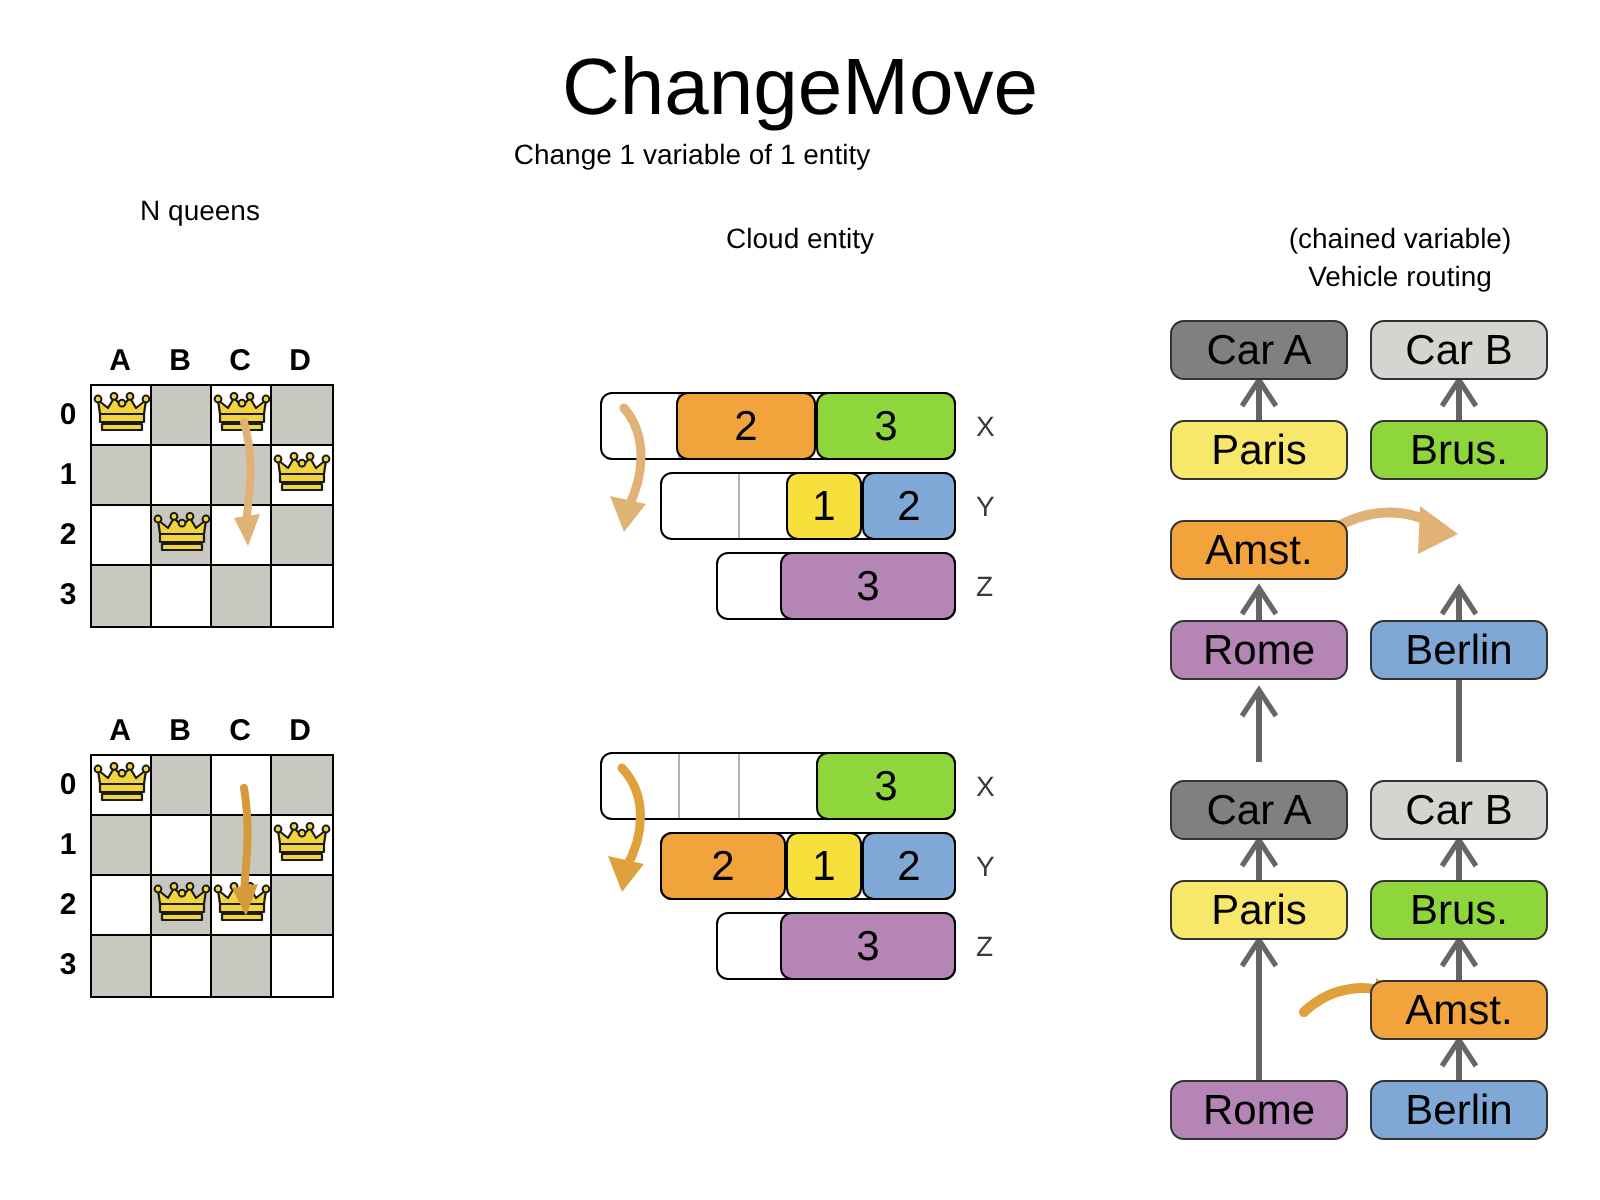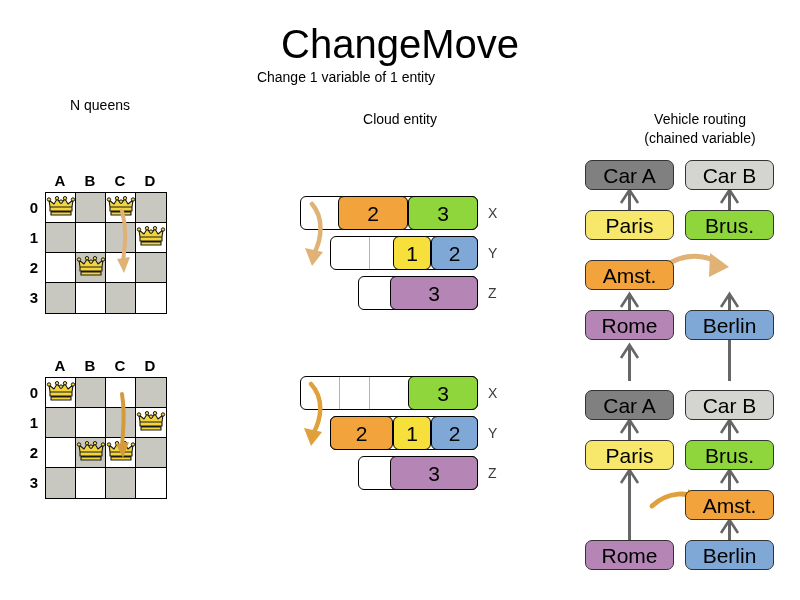--- a/index.html
+++ b/index.html
@@ -172,22 +172,22 @@
 </style>
 </head>
 <body>
 
 <div id="main-title">ChangeMove</div>
 <div id="sub-title">Change 1 variable of 1 entity</div>
 
 <div class="col-heading" id="heading-nqueens">N queens</div>
 <div class="col-heading" id="heading-cloud">Cloud entity</div>
 <div class="col-heading" id="heading-vrp">
+  <div>(chained variable)</div>
   <div>Vehicle routing</div>
-  <div>(chained variable)</div>
 </div>
 
 <div class="board-wrap" id="nq-before" style="left:0px; top:170px; width:190px; height:160px;">
   <div class="file-label" style="left:45px">A</div>
   <div class="file-label" style="left:75px">B</div>
   <div class="file-label" style="left:105px">C</div>
   <div class="file-label" style="left:135px">D</div>
 
   <div class="rank-label" style="top:23px">0</div>
   <div class="rank-label" style="top:53px">1</div>

